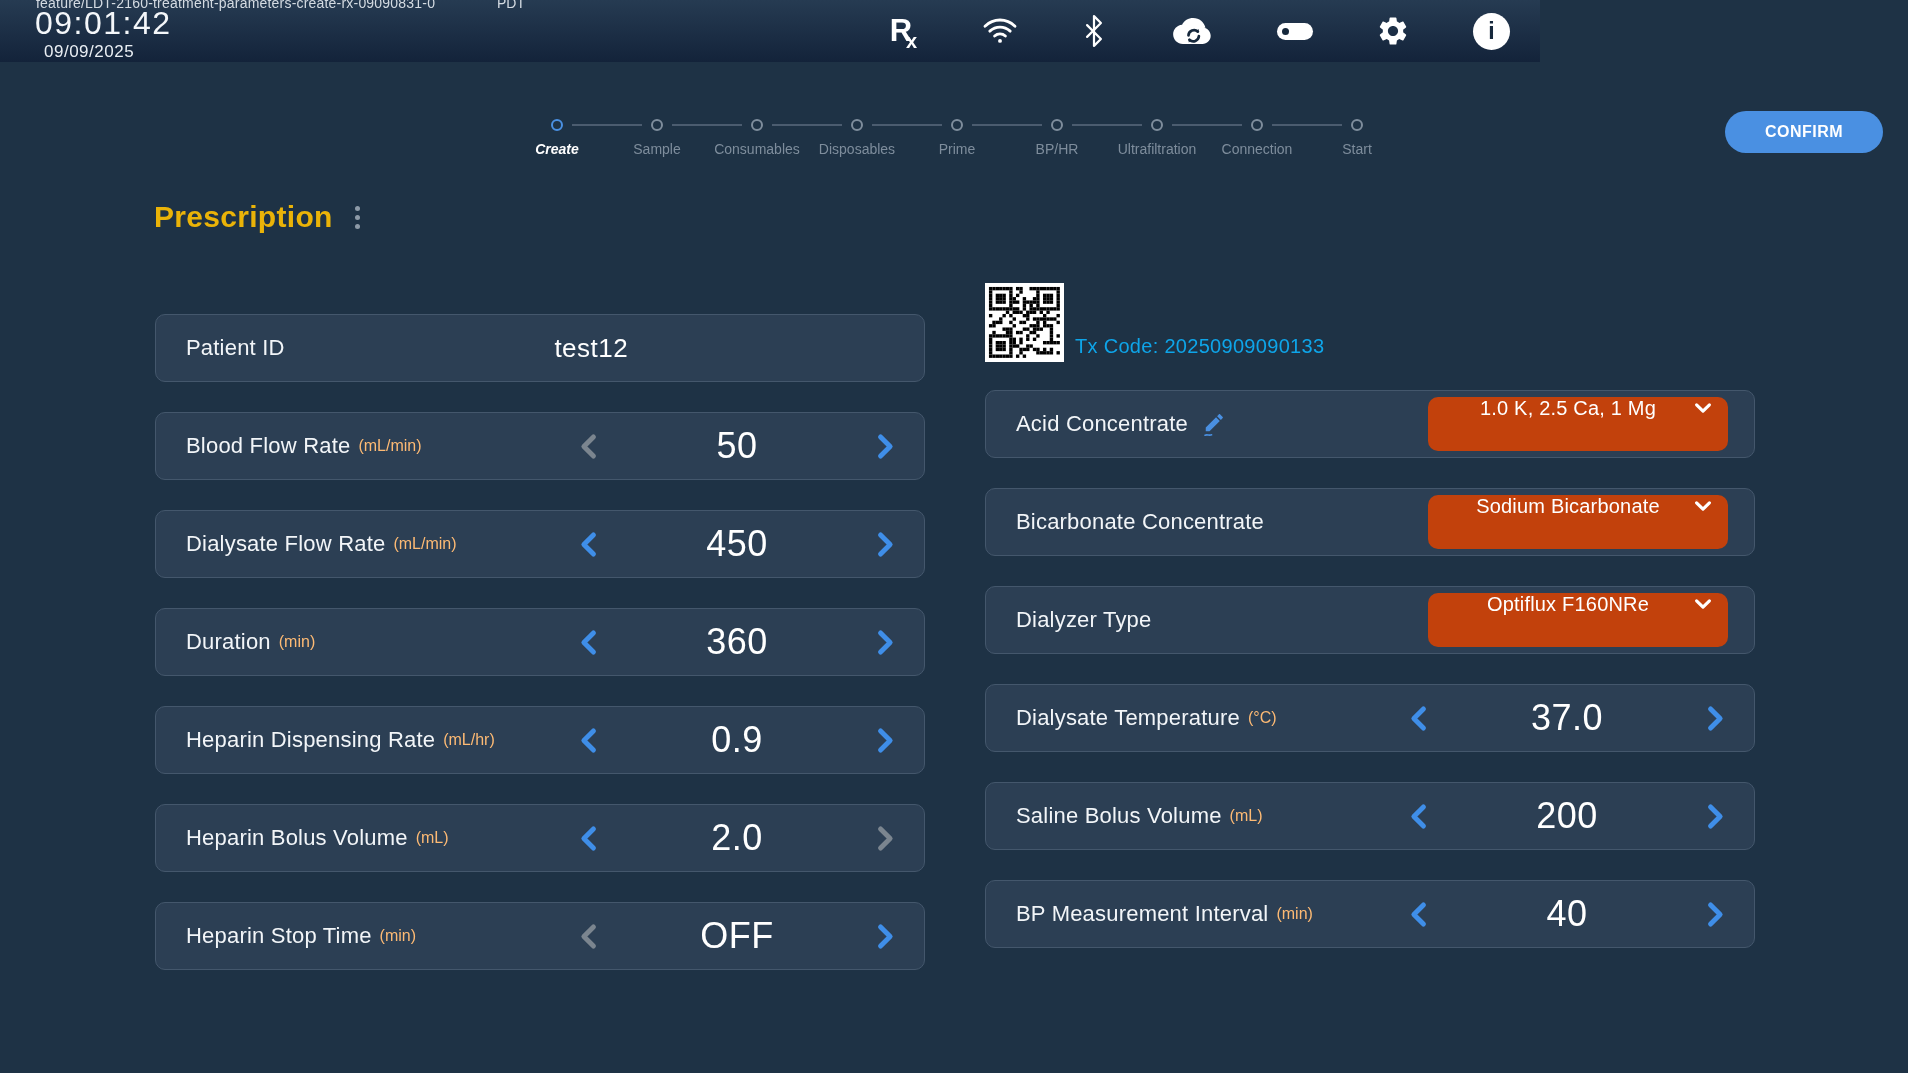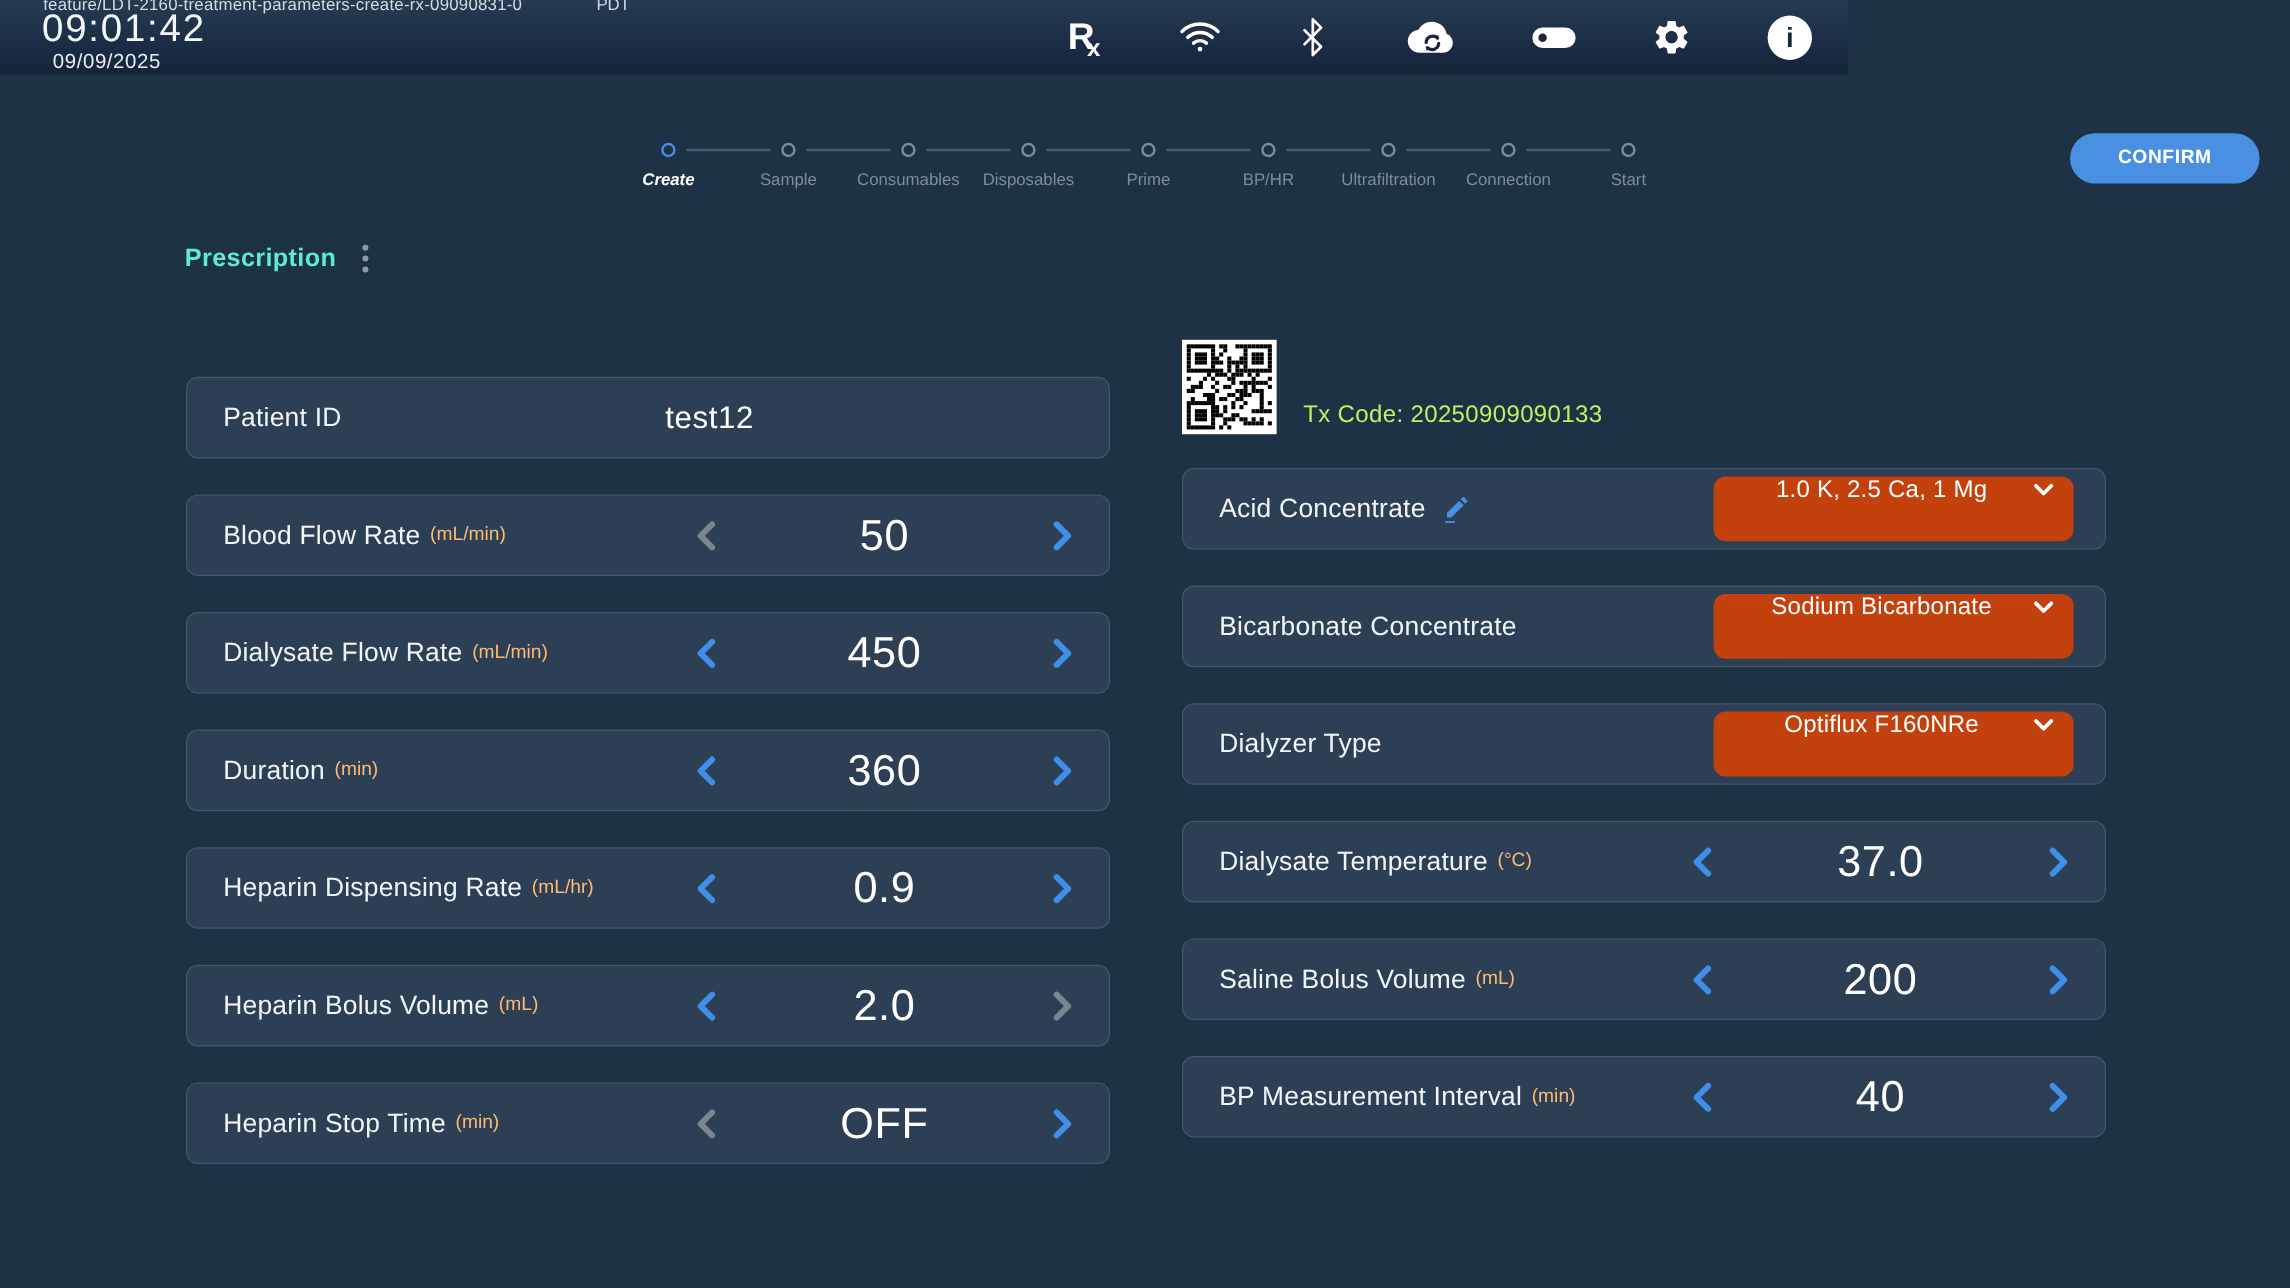--- a/index.html
+++ b/index.html
@@ -36,21 +36,21 @@
   .step.active .dot{border-color:#4a90e2;}
   .step.active .step-label{color:#fff;font-weight:700;font-style:italic;text-align:right;}
 
   .confirm-btn{position:absolute;left:1725px;top:111px;width:158px;height:42px;
     background:#4a90e2;border:none;border-radius:21px;color:#fff;font-weight:700;
     font-size:16px;letter-spacing:.5px;display:flex;align-items:center;justify-content:center;
     font-family:"Liberation Sans",sans-serif;cursor:pointer;}
 
   
   .title-wrap{position:absolute;left:154px;top:200px;display:flex;align-items:center;}
-  .page-title{font-size:21px;font-weight:700;color:#5eead4;letter-spacing:.3px;}
+  .page-title{font-size:30px;font-weight:700;color:#eab308;letter-spacing:.3px;}
   .kebab{margin-left:18px;display:flex;flex-direction:column;gap:4px;cursor:pointer;padding:4px;}
   .kebab i{width:5px;height:5px;border-radius:50%;background:#8d9aa7;}
 
   
   .col{position:absolute;width:770px;}
   .col-left{left:155px;top:292px;margin-top:22px;}
   .col-right{left:985px;top:283px;}
   .row{height:68px;background:#2c3f54;border:1px solid #44576c;border-radius:10px;
     display:flex;align-items:center;padding:0 26px 0 30px;margin-bottom:30px;box-sizing:border-box;}
   .row-label{font-size:22px;color:#f2f5f8;letter-spacing:.2px;white-space:nowrap;}
@@ -66,21 +66,21 @@
   .select-box{margin-left:auto;width:300px;height:54px;background:#c2410c;border-radius:10px;
     display:flex;align-items:flex-start;padding:0 14px 0 16px;box-sizing:border-box;cursor:pointer;}
   .select-value{flex:1;text-align:center;font-size:20px;color:#fff;letter-spacing:.2px;white-space:nowrap;}
   .select-chev{width:22px;height:22px;color:#fff;flex:none;}
 
   .edit-icon{width:24px;height:26px;margin-left:14px;color:#4a90e2;cursor:pointer;}
 
   
   .qr-row{height:79px;margin-bottom:28px;display:flex;align-items:flex-end;}
   .qr-svg{width:79px;height:79px;flex:none;}
-  .tx-code{margin-left:22px;margin-bottom:4px;font-size:20px;color:#bef264;letter-spacing:.3px;}
+  .tx-code{margin-left:11px;margin-bottom:4px;font-size:20px;color:#0ea5e9;letter-spacing:.3px;}
 </style>
 </head>
 <body>
 
 <div class="page">
 
   <div class="topbar">
     <div class="branch">feature/LDT-2160-treatment-parameters-create-rx-09090831-0</div>
     <div class="tz">PDT</div>
     <div class="clock">

